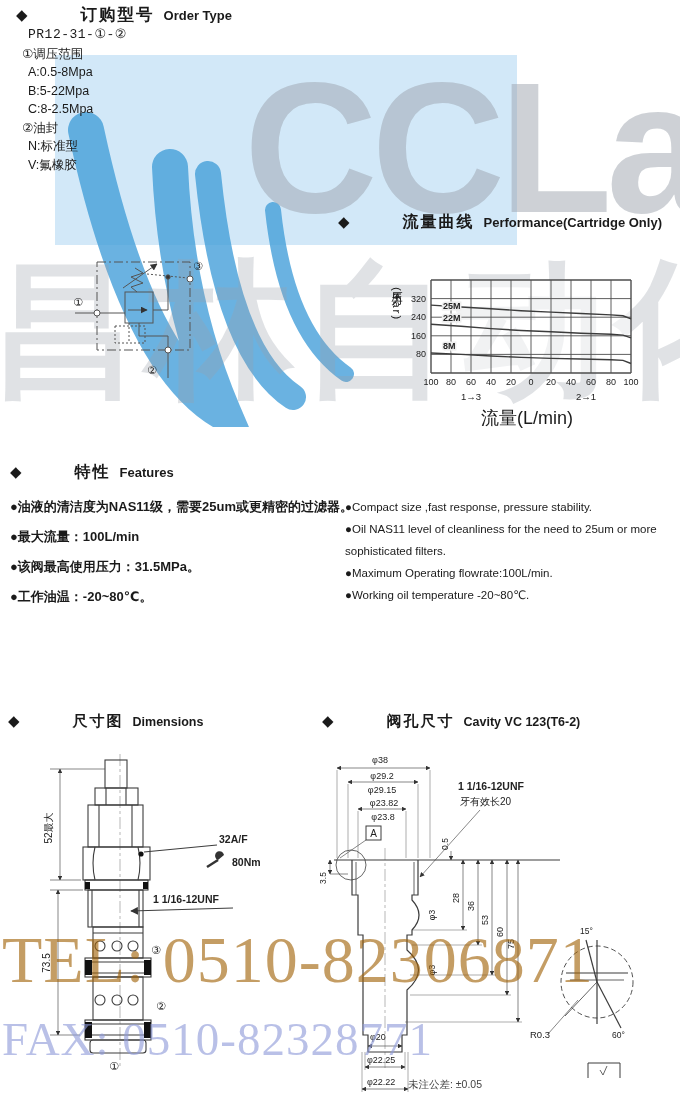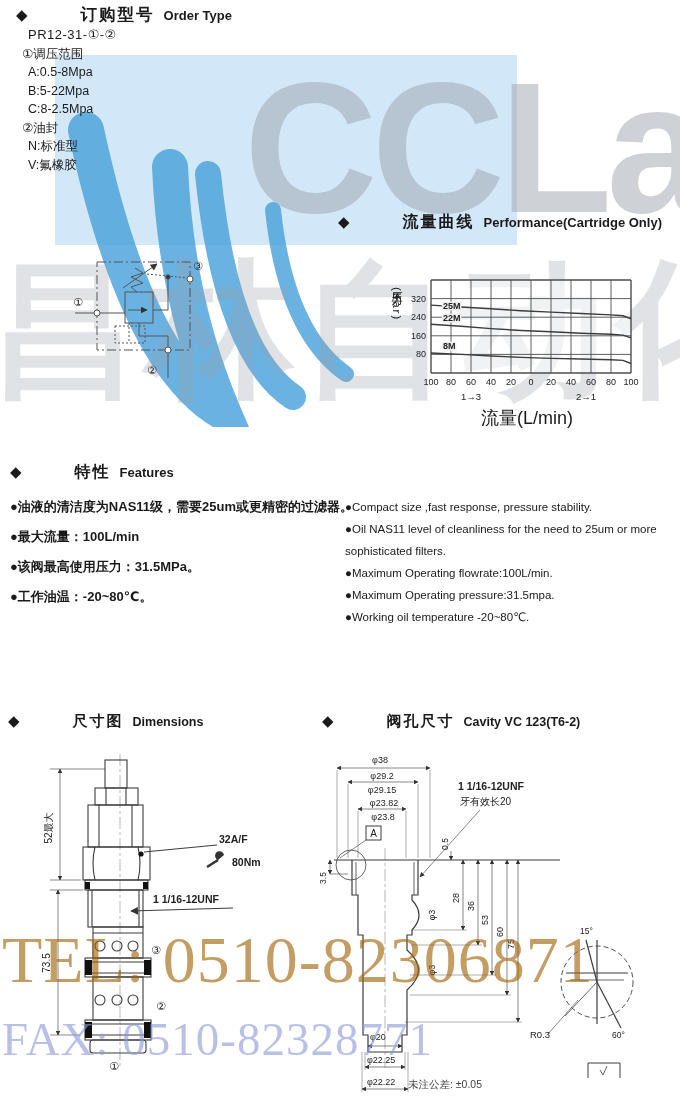--- a/index.html
+++ b/index.html
@@ -18,21 +18,21 @@
           font-size:66px;color:#a16207;opacity:.62;white-space:nowrap;letter-spacing:1px;z-index:40;}
   .wm-fax{left:2px;top:1012px;font-family:"Liberation Serif","DejaVu Serif",serif;
           font-size:47px;color:#8f9bd9;opacity:.62;white-space:nowrap;letter-spacing:1px;z-index:40;}
   
   .sec-head{display:flex;align-items:baseline;gap:9px;font-weight:bold;z-index:10;}
   .dia{font-size:15px;}
   .h-zh{font-size:16px;letter-spacing:2px;margin-left:44px;}
   .h-en{font-size:13px;}
   
   .order-list{left:28px;top:26px;font-size:12.5px;line-height:18.5px;z-index:10;}
-  .order-list .model{font-size:13px;letter-spacing:.5px;}
+  .order-list .model{font-size:13px;letter-spacing:.5px;font-family:Liberation Mono, monospace;}
   .order-list .opt-main{margin-left:-6px;}
   
   .feat-zh{left:10px;top:492px;width:335px;z-index:10;font-size:13px;font-weight:600;
            line-height:30px;white-space:nowrap;}
   .feat-en{left:345px;top:496px;width:333px;z-index:10;font-size:11.5px;line-height:22px;}
   
   .chart-ylab{left:389px;top:283px;writing-mode:vertical-rl;text-orientation:mixed;
               font-size:11.5px;letter-spacing:2px;z-index:10;}
   .chart-xlab{left:462px;top:406px;width:130px;text-align:center;font-size:18px;z-index:10;}
   
@@ -166,21 +166,20 @@
   <div class="abs feat-zh">
     <div>●油液的清洁度为NAS11级，需要25um或更精密的过滤器。</div>
     <div>●最大流量：100L/min</div>
     <div>●该阀最高使用压力：31.5MPa。</div>
     <div>●工作油温：-20~80℃。</div>
   </div>
   <div class="abs feat-en">
     <div>●Compact size ,fast response, pressure stability.</div>
     <div>●Oil NAS11 level of cleanliness for the need to 25um or more sophisticated filters.</div>
     <div>●Maximum Operating flowrate:100L/min.</div>
-    <div>●Maximum  Operating pressure:31.5mpa.</div>
     <div>●Working oil temperature -20~80℃.</div>
   </div>
 
   <div class="abs sec-head" style="left:8px;top:712px">
     <span class="dia">◆</span>
     <span class="h-zh" style="font-size:15px">尺寸图</span>
     <span class="h-en" style="font-size:12.5px">Dimensions</span>
   </div>
   <div class="abs sec-head" style="left:322px;top:712px">
     <span class="dia">◆</span>

